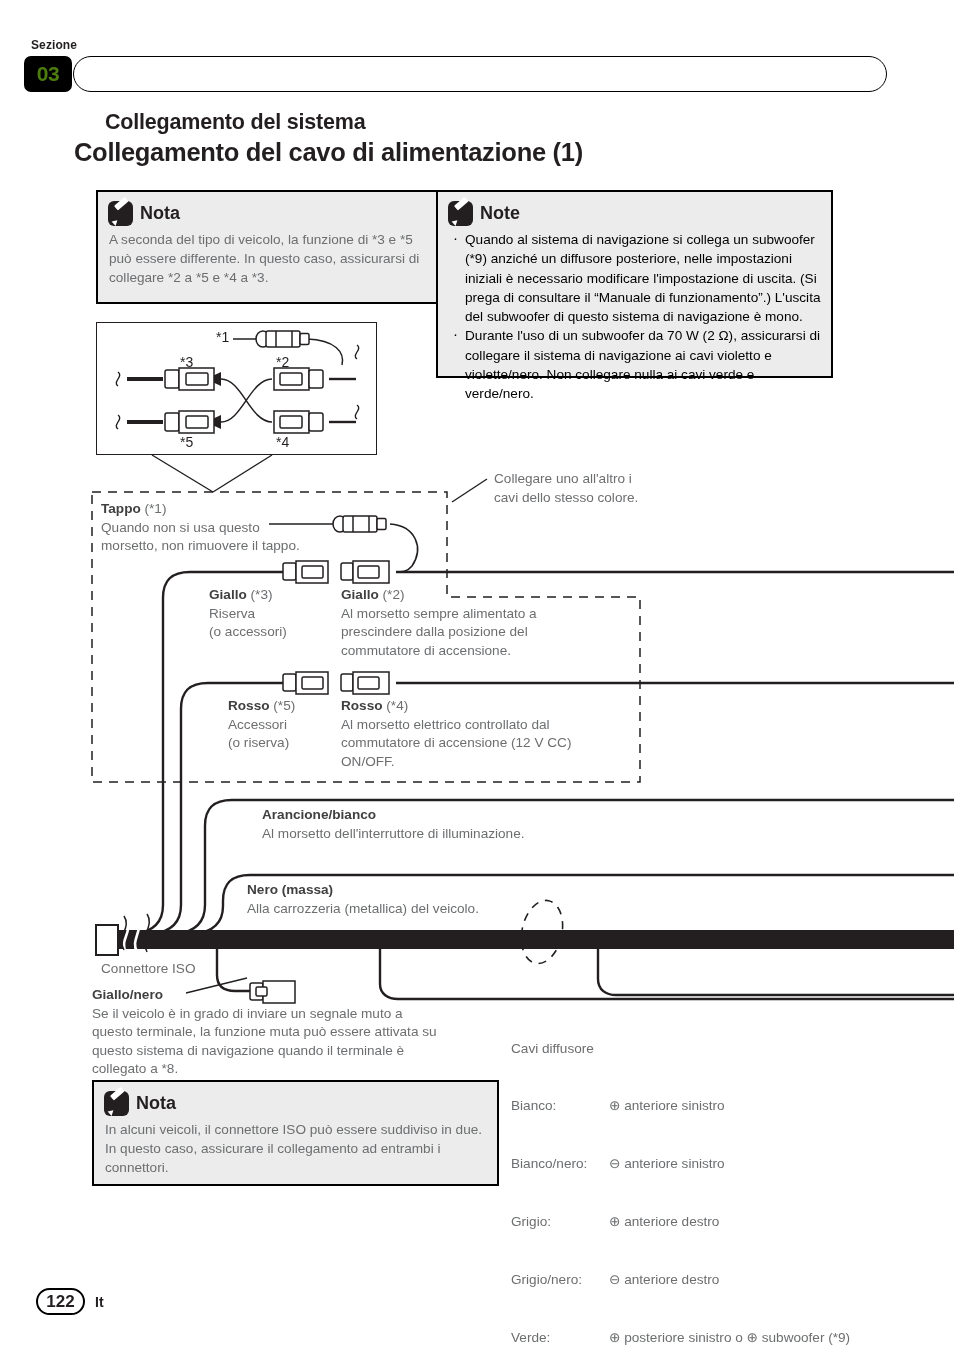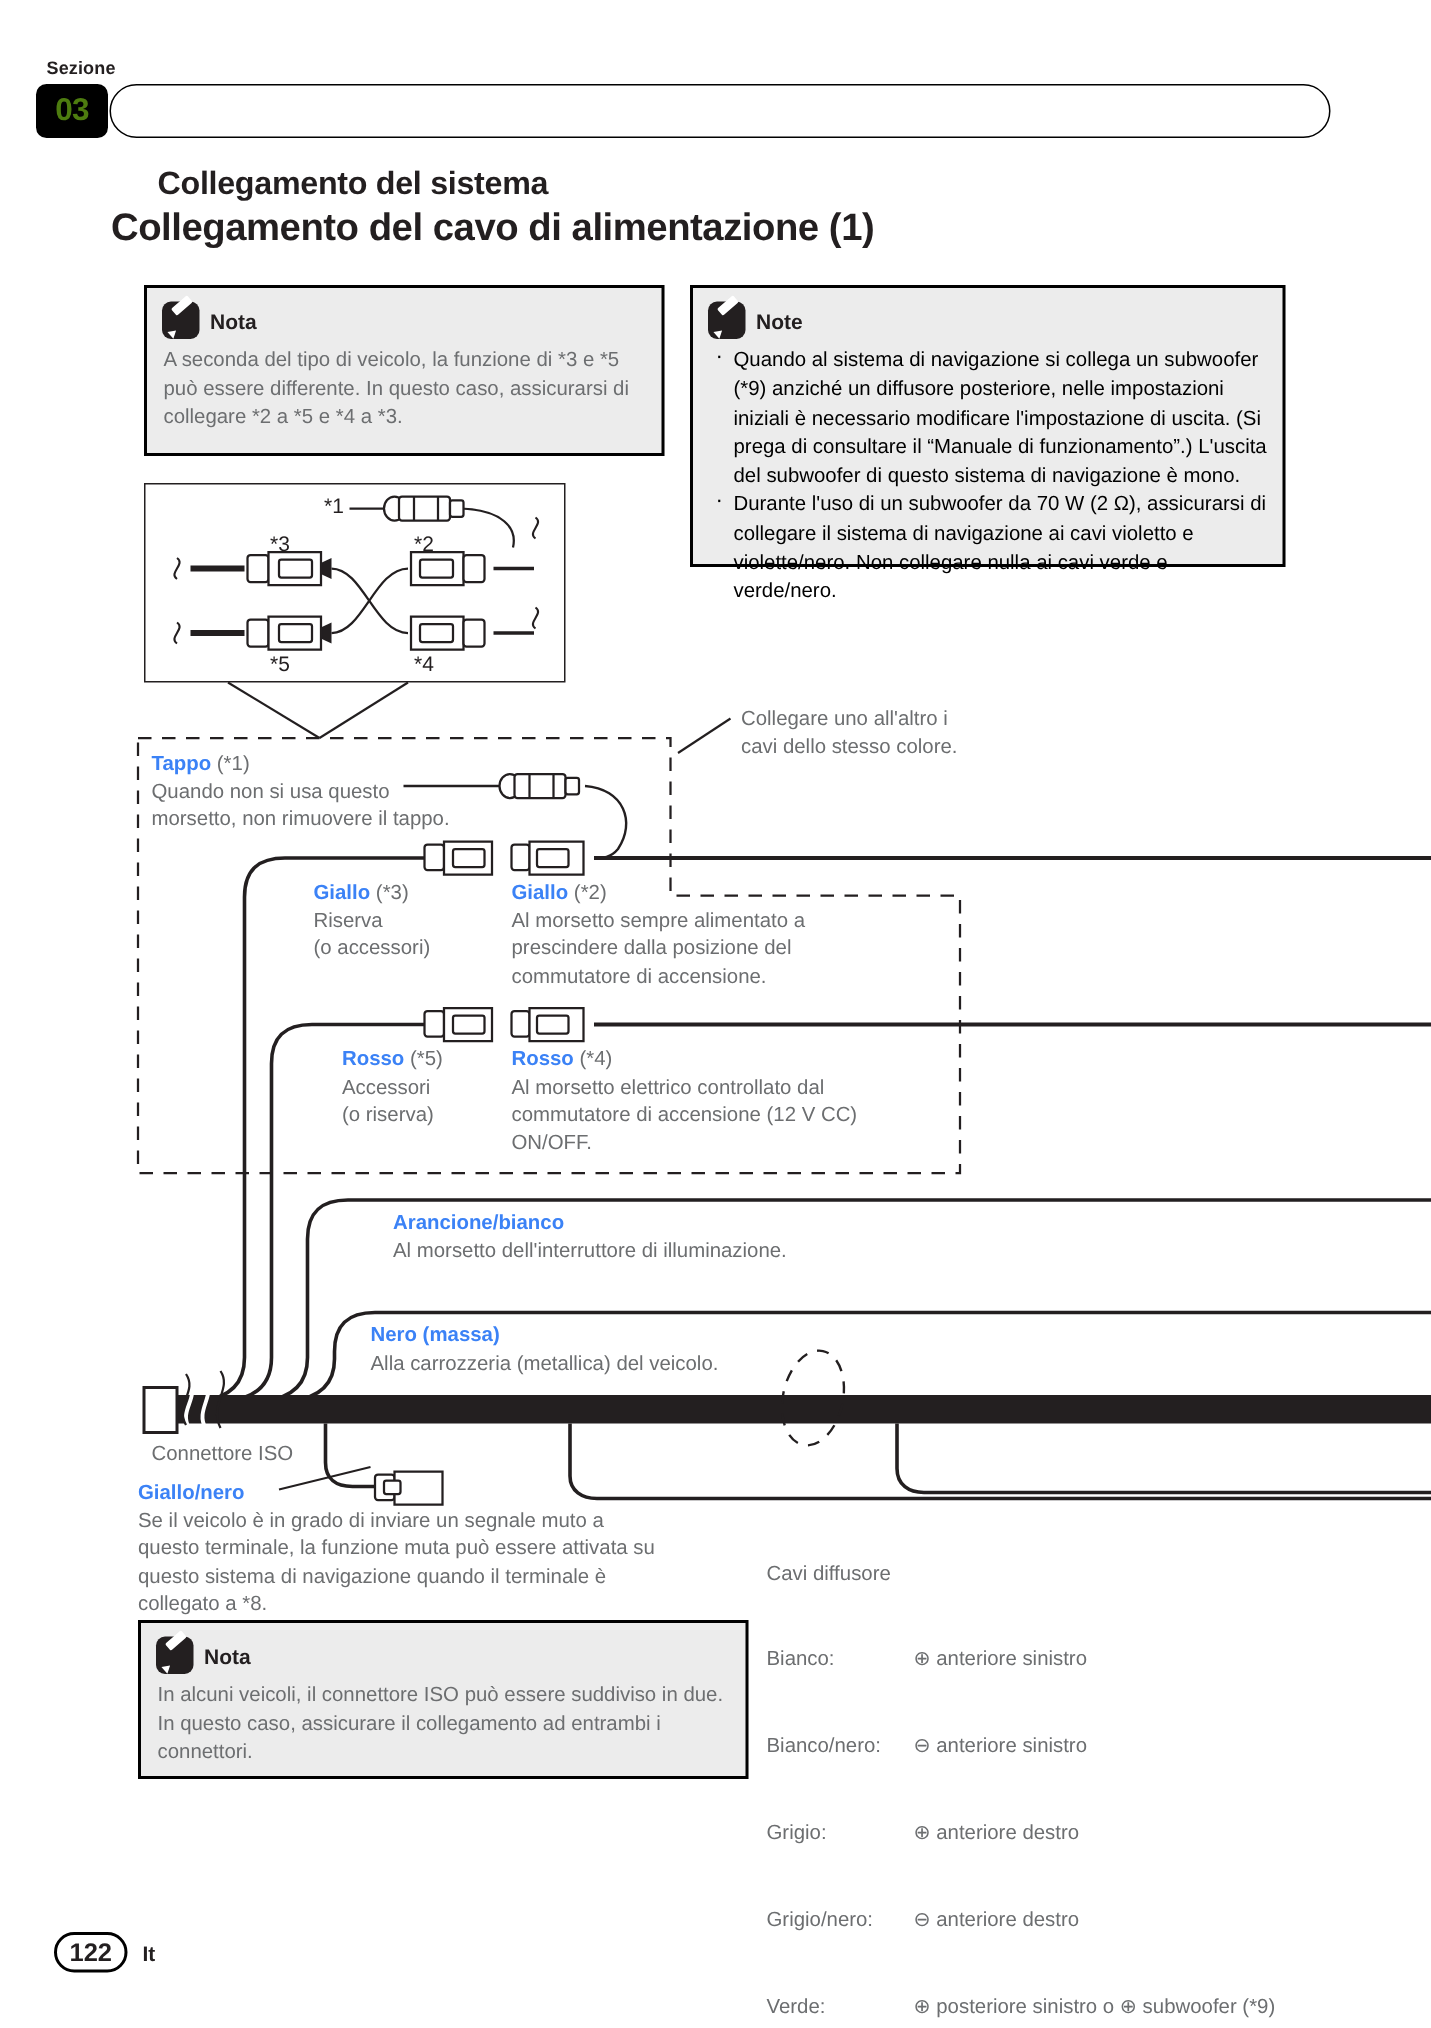--- a/index.html
+++ b/index.html
@@ -21,37 +21,37 @@
 
   
   .notebox{position:absolute;background:#ececec;border:2px solid #000;box-sizing:border-box;}
   .note-hd{display:flex;align-items:center;gap:7px;margin:9px 0 4px 10px;}
   .pencil{width:25px;height:25px;background:#231f20;border-radius:6px;position:relative;flex:none;}
   .pencil:before{content:"";position:absolute;left:5.5px;top:5px;width:14px;height:6px;
       background:#fff;transform:rotate(-41deg);transform-origin:left top;border-radius:1px;}
   .pencil:after{content:"";position:absolute;left:5px;top:17.5px;width:0;height:0;
       border-left:5px solid #fff;border-top:3.5px solid transparent;border-bottom:3.5px solid transparent;
       transform:rotate(-41deg);}
-  .note-hd span{font-size:14px;font-weight:bold;}
+  .note-hd span{font-size:18px;font-weight:bold;}
   .note-body{margin:0 11px 8px 11px;font-size:13.6px;line-height:19.2px;color:#6c6e70;}
   .bullets{margin:0 10px 8px 10px;font-size:13.6px;line-height:19.3px;color:#000000;}
   .bullets div{position:relative;padding-left:17px;}
   .bullets div:before{content:"·";position:absolute;left:5px;top:-2px;font-size:15px;}
 
   #nota-top{left:96px;top:190px;width:347px;height:114px;}
-  #note-right{left:460px;top:190px;width:397px;height:188px;}
+  #note-right{left:436px;top:190px;width:397px;height:188px;}
   #nota-bottom{left:92px;top:1080px;width:407px;height:106px;}
 
   
   #detail-box{position:absolute;left:96px;top:322px;width:281px;height:133px;
               border:1.6px solid #231f20;box-sizing:border-box;background:#fff;}
 
   
   .lbl{position:absolute;font-size:13.6px;line-height:18.6px;color:#6c6e70;white-space:pre;}
-  .lbl b{color:#3b82f6;font-weight:bold;}
+  .lbl b{color:#404040;font-weight:bold;}
   .starlbl{position:absolute;font-size:14px;color:#231f20;}
 
   #callout-join{left:494px;top:470px;}
   #tappo{left:101px;top:500px;}
   #giallo3{left:209px;top:586px;}
   #giallo2{left:341px;top:586px;}
   #rosso5{left:228px;top:697px;}
   #rosso4{left:341px;top:697px;}
   #arancione{left:262px;top:806px;}
   #nero{left:247px;top:881px;}

